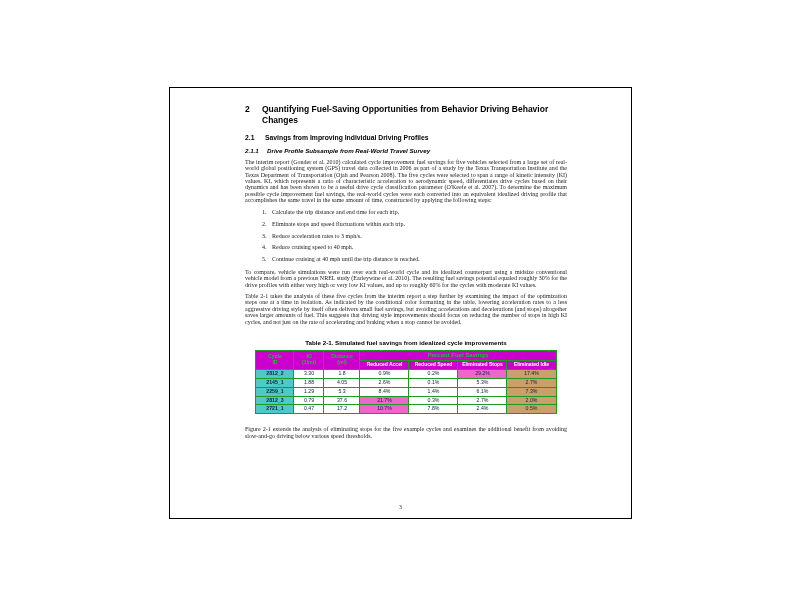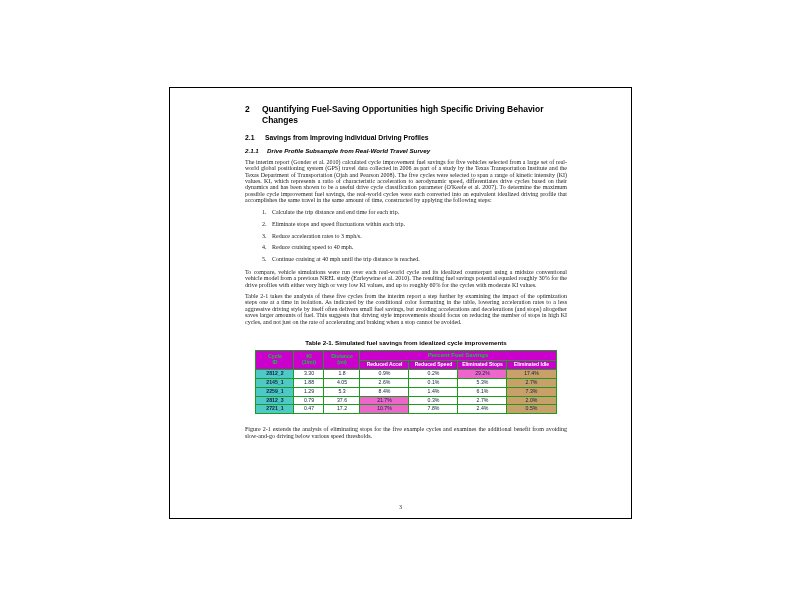--- a/index.html
+++ b/index.html
@@ -63,21 +63,21 @@
 </style>
 </head>
 <body>
 
 <div class="screen">
   <div class="doc-page">
     <div class="content">
 
       <div class="heading h1">
         <span class="h-num">2</span>
-        <span class="h-text">Quantifying Fuel-Saving Opportunities high Specific Driving Behavior Changes</span>
+        <span class="h-text">Quantifying Fuel-Saving Opportunities from Behavior Driving Behavior Changes</span>
       </div>
 
       <div class="heading h2">
         <span class="h-num">2.1</span>
         <span class="h-text">Savings from Improving Individual Driving Profiles</span>
       </div>
 
       <div class="heading h3">
         <span class="h-num">2.1.1</span>
         <span class="h-text">Drive Profile Subsample from Real-World Travel Survey</span>

